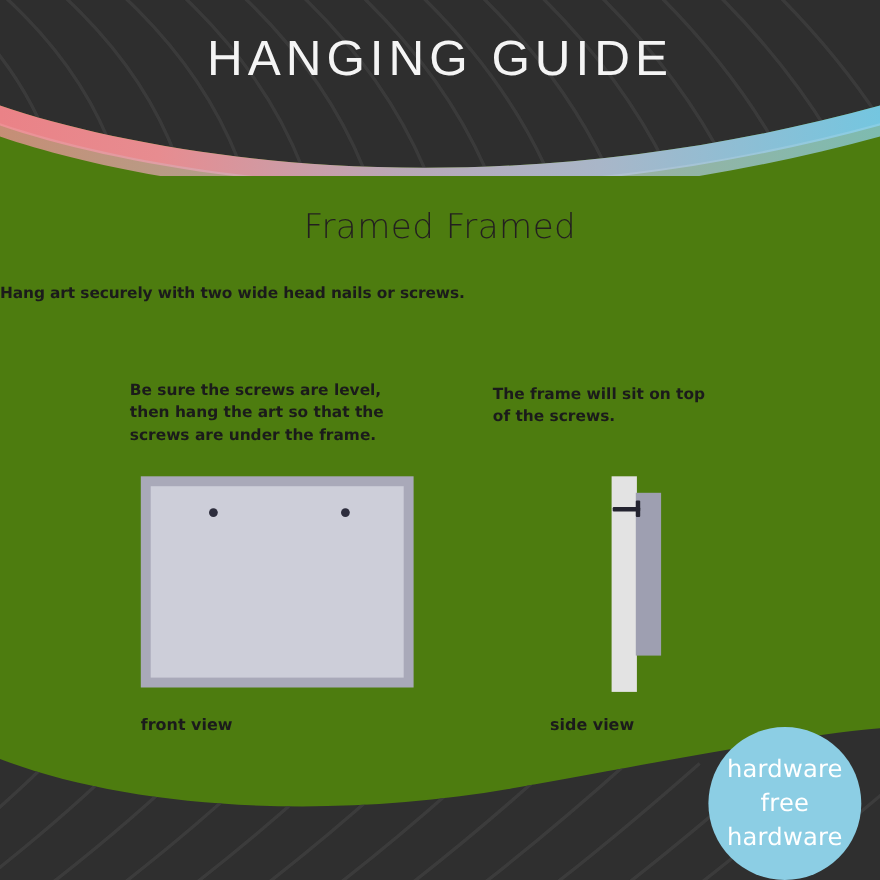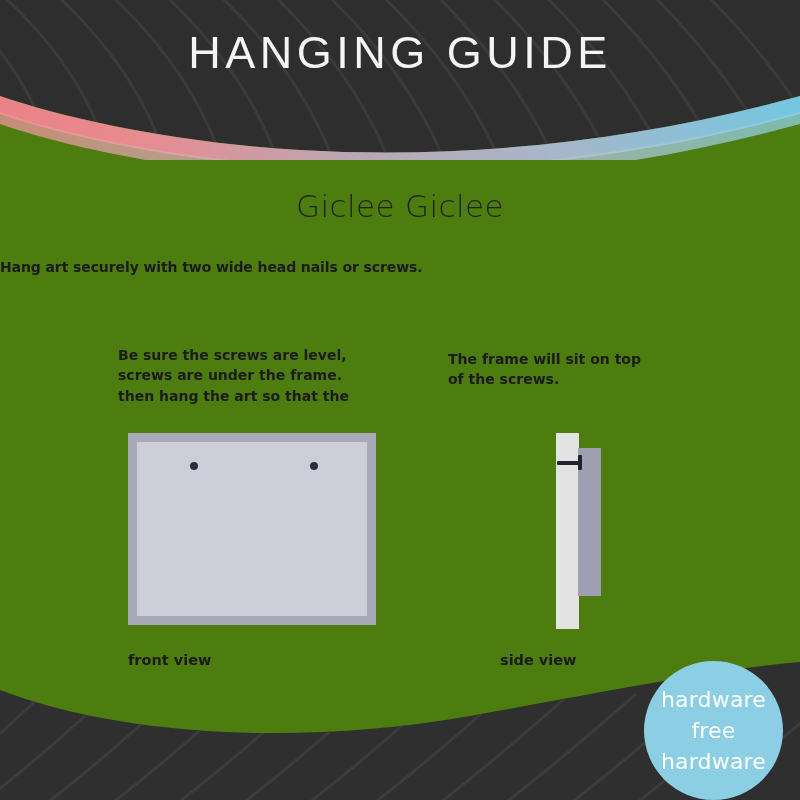--- a/index.html
+++ b/index.html
@@ -237,27 +237,27 @@
 
       <path d="M0,96 C70,120 180,143 300,150 C470,160 640,140 800,96 L800,114
                C640,158 470,178 300,168 C180,161 70,138 0,114 Z" fill="url(#ribbonGrad)"></path>
       <path d="M0,112 C70,136 180,159 300,166 C470,176 640,156 800,112 L800,124
                C640,168 470,188 300,178 C180,171 70,148 0,124 Z" fill="url(#ribbonGrad2)" opacity="0.75"></path>
     </svg>
 
     <div class="header-title">HANGING GUIDE</div>
   </div>
 
-  <div class="product-title">Giclee Giclee</div>
+  <div class="product-title">Framed Framed</div>
   <div class="lede">Hang art securely with two wide head nails or screws.</div>
 
   <div class="col-note note-left">
     <div>Be sure the screws are level,</div>
+    <div>then hang the art so that the</div>
     <div>screws are under the frame.</div>
-    <div>then hang the art so that the</div>
   </div>
 
   <div class="front-frame">
     <div class="front-inner">
       <span class="screw-dot left"></span>
       <span class="screw-dot right"></span>
     </div>
   </div>
 
   <div class="caption cap-left">front view</div>

